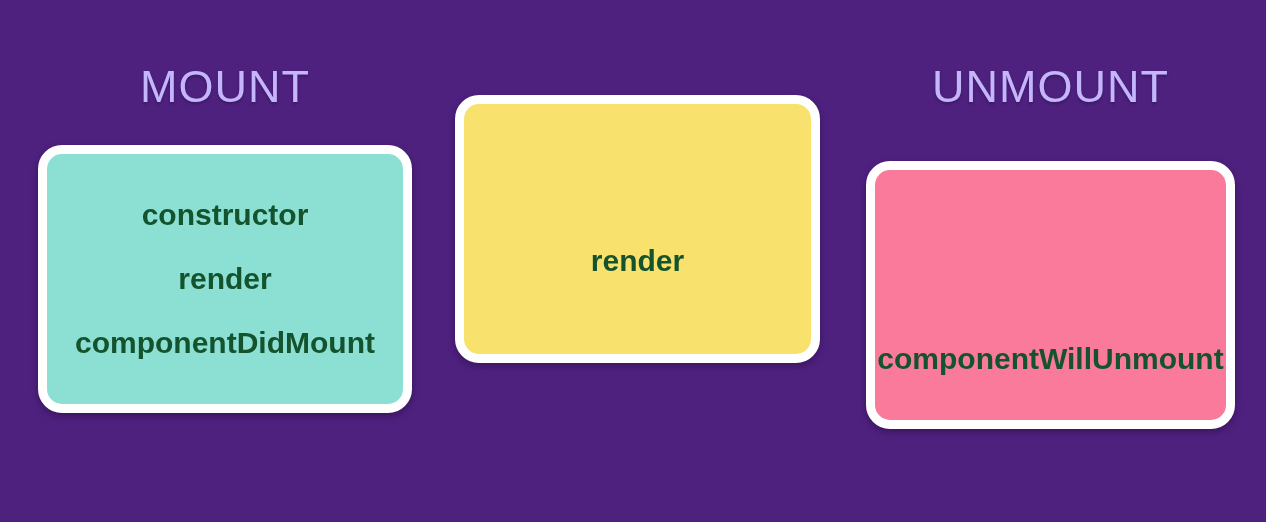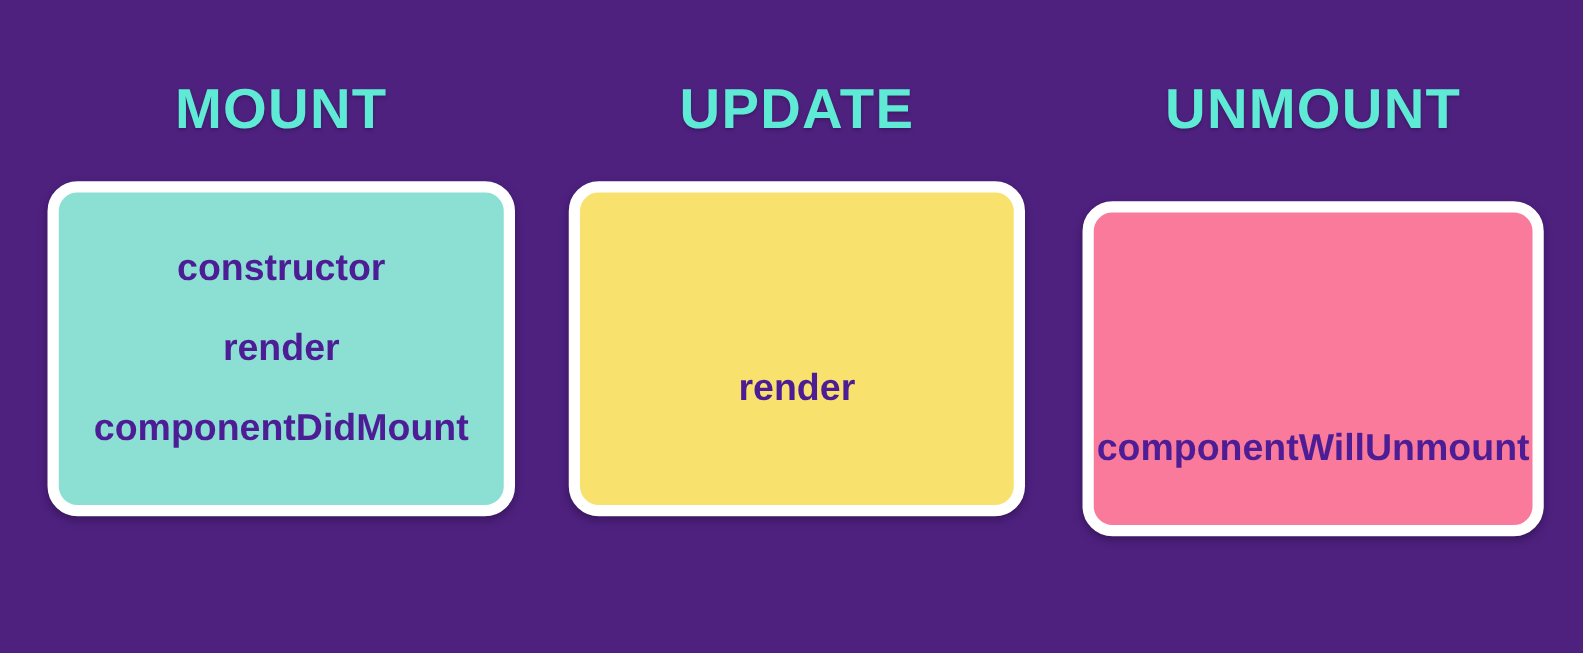--- a/index.html
+++ b/index.html
@@ -26,23 +26,23 @@
     flex-direction: column;
   }
   .phase-0 { width: 374px; }
   .phase-1 { width: 365px; margin-left: 43px; }
   .phase-2 { width: 369px; margin-left: 46px; gap: 16px; }
   .phase-title {
     margin: 0;
     height: 50px;
     line-height: 50px;
     text-align: center;
-    color: #5eead4;
+    color: #c4b5fd;
     font-size: 45px;
-    font-weight: bold;
+    font-weight: normal;
     letter-spacing: 1px;
     text-shadow: 0 2px 3px rgba(30,8,50,0.35);
   }
   .card {
     box-sizing: border-box;
     margin-top: 33px;
     height: 268px;
     border: 9px solid #FFFFFF;
     border-radius: 24px;
     box-shadow: 0 3px 7px rgba(30, 8, 50, 0.45);
@@ -51,40 +51,39 @@
     justify-content: center;
     background: #CCCCCC; 
   }
   .method {
     height: 64px;
     display: flex;
     align-items: center;
     justify-content: center;
     font-size: 30px;
     font-weight: bold;
-    color: #4c1d95;
+    color: #14532d;
     white-space: nowrap;
   }
 </style>
 </head>
 <body>
 
 <div class="canvas" data-bind-bg="diagram.colors.background" style="background-color: rgb(78, 33, 127);">
 
   <section class="phase phase-0">
     <h2 class="phase-title" data-bind="diagram.phases.0.title">MOUNT</h2>
     <div class="card" data-bind-bg="diagram.phases.0.fill_color" style="background-color: rgb(140, 223, 211);">
       <div class="method" data-bind="diagram.phases.0.rows.0">constructor</div>
       <div class="method" data-bind="diagram.phases.0.rows.1">render</div>
       <div class="method" data-bind="diagram.phases.0.rows.2">componentDidMount</div>
     </div>
   </section>
 
   <section class="phase phase-1">
-    <h2 class="phase-title" data-bind="diagram.phases.1.title">UPDATE</h2>
     <div class="card" data-bind-bg="diagram.phases.1.fill_color" style="background-color: rgb(248, 226, 109);">
       <div class="method" data-bind="diagram.phases.1.rows.0"></div>
       <div class="method" data-bind="diagram.phases.1.rows.1">render</div>
     </div>
   </section>
 
   <section class="phase phase-2">
     <h2 class="phase-title" data-bind="diagram.phases.2.title">UNMOUNT</h2>
     <div class="card" data-bind-bg="diagram.phases.2.fill_color" style="background-color: rgb(250, 122, 156); align-items: center;">
       <div class="method" data-bind="diagram.phases.2.rows.0"></div>

